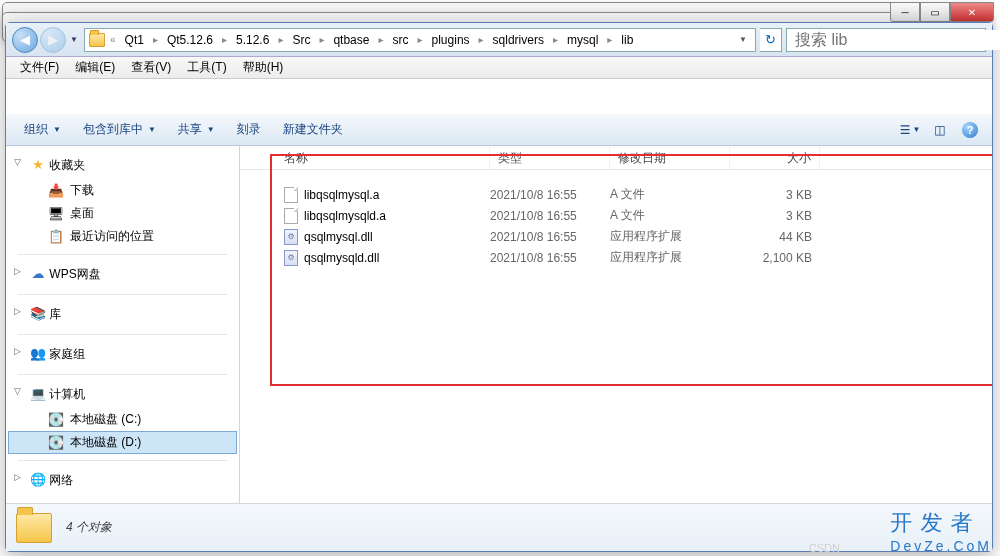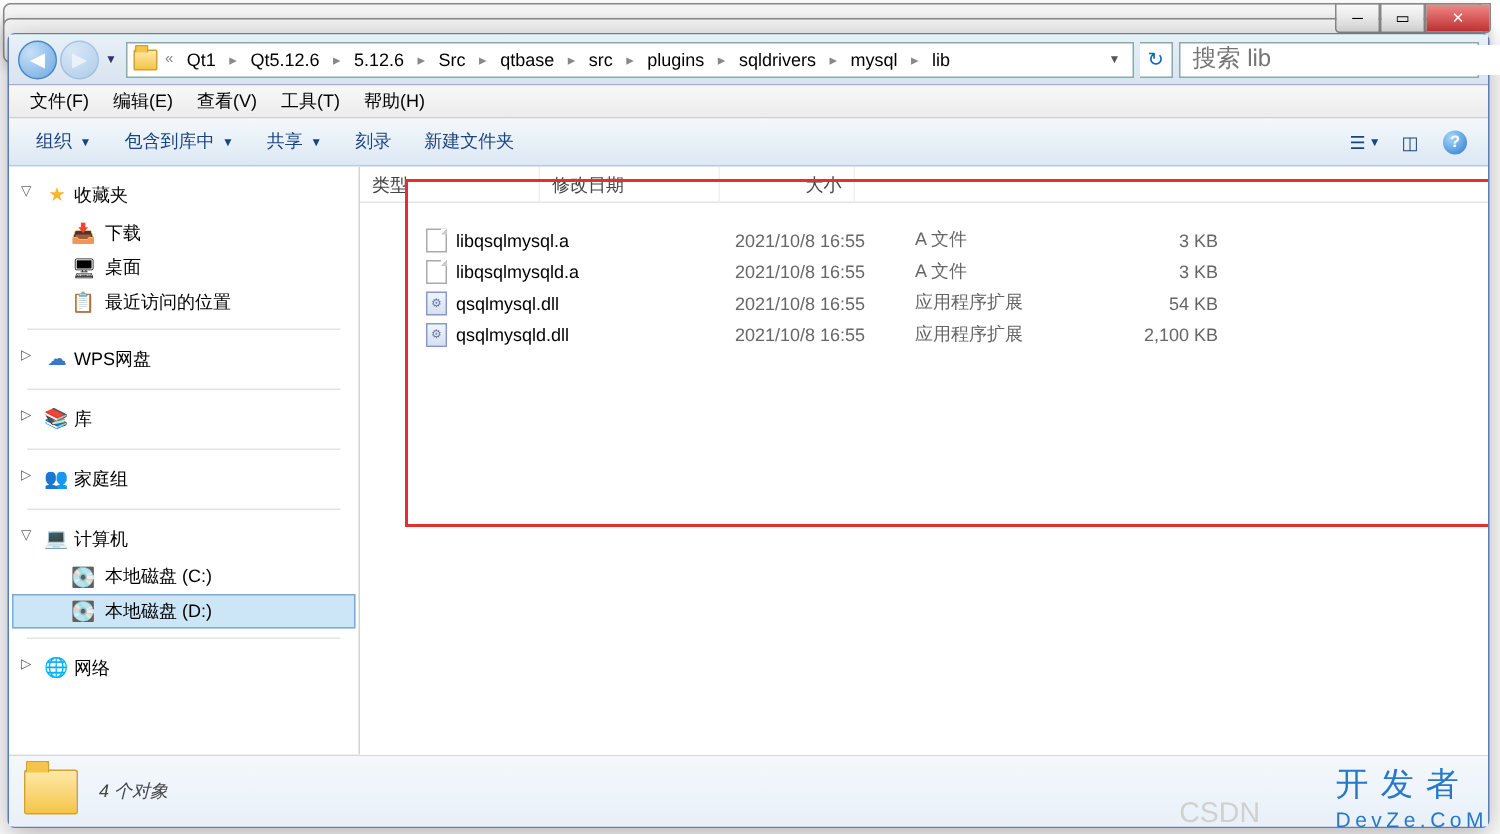--- a/index.html
+++ b/index.html
@@ -34,21 +34,21 @@
     
     .search-box { width: 200px; height: 24px; background: #fff; border: 1px solid #8aa; display: flex; align-items: center; padding: 0 6px; }
     .search-input { flex: 1; border: none; outline: none; color: #888; font-size: 16px; }
     .search-icon-glyph { color: #2860a0; font-size: 13px; cursor: pointer; }
     
     
     .menubar { height: 22px; background: linear-gradient(#f8f8f8, #ececec); border-bottom: 1px solid #ccc; display: flex; align-items: center; padding: 0 6px; }
     .menu-item { padding: 2px 8px; cursor: pointer; }
     
     
-    .toolbar { height: 32px; background: linear-gradient(#f4f8fc, #dce8f4); border-bottom: 1px solid #b8c8d8; display: flex; align-items: center; padding: 11px 8px; gap: 2px; }
+    .toolbar { height: 32px; background: linear-gradient(#f4f8fc, #dce8f4); border-bottom: 1px solid #b8c8d8; display: flex; align-items: center; padding: 11px 8px; gap: 2px; margin-top: 35px; }
     .tool-btn { padding: 4px 10px; cursor: pointer; color: #1a4480; display: flex; align-items: center; gap: 3px; }
     .tool-drop { font-size: 8px; color: #1a4480; margin-left: 2px; }
     .tool-spacer { flex: 1; }
     .tool-icon-btn { width: 28px; height: 24px; display: flex; align-items: center; justify-content: center; cursor: pointer; color: #1a4480; border: 1px solid transparent; }
     .question-icon { width: 16px; height: 16px; border-radius: 50%; background: radial-gradient(circle at 35% 30%, #a8d8ff, #2878c8); color: #fff; font-size: 11px; font-weight: bold; display: flex; align-items: center; justify-content: center; }
     
     
     .content { flex: 1; display: flex; overflow: hidden; }
     
     
@@ -92,21 +92,21 @@
     
     
     .status { height: 48px; border-top: 1px solid #d8d8d8; background: linear-gradient(#f4f8fc, #e8f0f8); display: flex; align-items: center; padding: 0 10px; gap: 14px; font-style: italic; }
     .big-folder { width: 36px; height: 30px; background: linear-gradient(#ffe9a8, #f4c548); border: 1px solid #d4a030; border-radius: 2px; position: relative; }
     .big-folder::before { content: ""; position: absolute; top: -7px; left: 0; width: 14px; height: 7px; background: #f4c548; border: 1px solid #d4a030; border-bottom: none; border-radius: 2px 2px 0 0; }
     .status-text { color: #444; }
     
     
     .watermark { position: absolute; right: 8px; bottom: 2px; font-size: 22px; color: #2878c8; font-weight: 400; letter-spacing: 1px; pointer-events: none; margin-left: 20px; }
     .watermark .sub { font-size: 14px; display: block; text-align: right; letter-spacing: 3px; }
-    .csdn-wm { position: absolute; right: 160px; bottom: 2px; color: #d0d0d0; font-size: 19px; pointer-events: none; }
+    .csdn-wm { position: absolute; right: 160px; bottom: 2px; color: #d0d0d0; font-size: 11px; pointer-events: none; }
   </style>
 </head>
 <body>
 
 <div class="ghost-window ghost1"></div>
 <div class="ghost-window ghost2"></div>
 
 <div style="position:absolute; right:6px; top:2px; display:flex;">
   <div class="win-btn min">─</div>
   <div class="win-btn max">▭</div>
@@ -218,20 +218,21 @@
       <div class="tree-item selected">
           <span class="tree-icon disk-icon">💽</span>
           <span>本地磁盘 (D:)</span>
         </div>
       <div class="side-separator"></div>
       <div class="tree-group-header collapsed"><span class="tree-icon net-icon">🌐</span> <span>网络</span></div>
     </div>
 
     <div class="filelist">
       <div class="col-headers">
+        <div class="col-h col-name">名称</div>
         <div class="col-h col-type">类型</div>
         <div class="col-h col-date">修改日期</div>
         <div class="col-h col-size">大小</div>
       </div>
       <div class="red-box"></div>
       <div class="file-rows" id="file-rows">
           <div class="file-row">
             <div class="cell-name">
               <span class="file-icon"></span>
               <span>libqsqlmysql.a</span>
@@ -249,21 +250,21 @@
             <div class="cell-type">A 文件</div>
             <div class="cell-size">3 KB</div>
           </div>
           <div class="file-row">
             <div class="cell-name">
               <span class="dll-icon"></span>
               <span>qsqlmysql.dll</span>
             </div>
             <div class="cell-date">2021/10/8 16:55</div>
             <div class="cell-type">应用程序扩展</div>
-            <div class="cell-size">54 KB</div>
+            <div class="cell-size">44 KB</div>
           </div>
           <div class="file-row">
             <div class="cell-name">
               <span class="dll-icon"></span>
               <span>qsqlmysqld.dll</span>
             </div>
             <div class="cell-date">2021/10/8 16:55</div>
             <div class="cell-type">应用程序扩展</div>
             <div class="cell-size">2,100 KB</div>
           </div>

